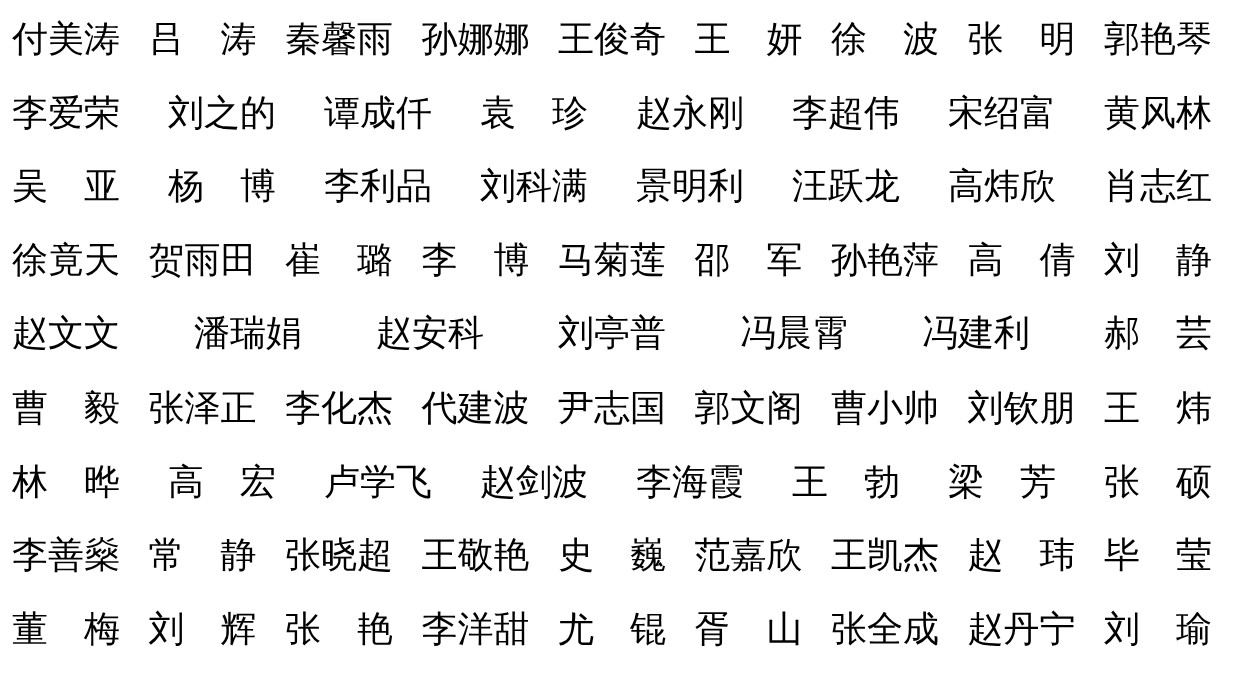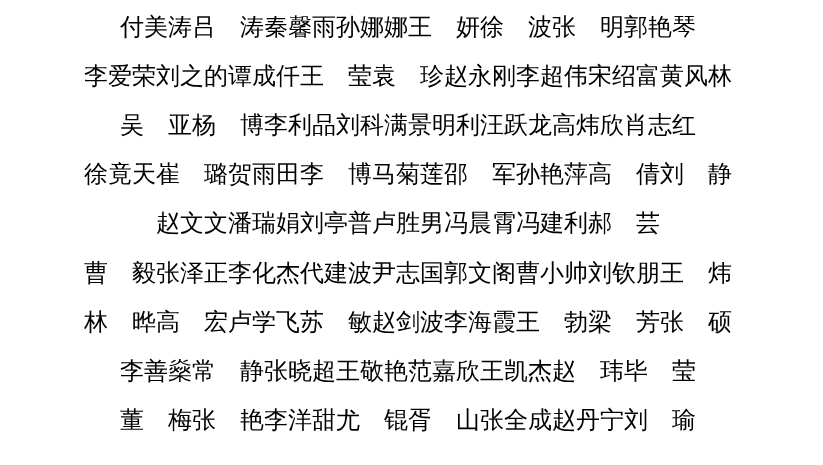--- a/index.html
+++ b/index.html
@@ -14,21 +14,20 @@
       font-family: "Liberation Serif", "DejaVu Serif", serif;
       overflow: hidden;
     }
     .name-table {
       box-sizing: border-box;
       width: 823px;
       height: 465px;
       padding: 2px 15px 20px 8px;
       display: flex;
       flex-direction: column;
-      align-items: center;
     }
     .name-row {
       flex: 1 1 0;
       display: flex;
       justify-content: space-between;
       align-items: center;
     }
     .name-cell {
       width: 72px;
       font-size: 24px;
@@ -41,100 +40,101 @@
   </style>
 </head>
 <body>
 
 <div class="name-table">
     <div class="name-row">
       <div class="name-cell">付美涛</div>
       <div class="name-cell">吕　涛</div>
       <div class="name-cell">秦馨雨</div>
       <div class="name-cell">孙娜娜</div>
+      <div class="name-cell">王俊奇</div>
       <div class="name-cell">王　妍</div>
       <div class="name-cell">徐　波</div>
       <div class="name-cell">张　明</div>
       <div class="name-cell">郭艳琴</div>
     </div>
     <div class="name-row">
       <div class="name-cell">李爱荣</div>
       <div class="name-cell">刘之的</div>
       <div class="name-cell">谭成仟</div>
-      <div class="name-cell">王　莹</div>
       <div class="name-cell">袁　珍</div>
       <div class="name-cell">赵永刚</div>
       <div class="name-cell">李超伟</div>
       <div class="name-cell">宋绍富</div>
       <div class="name-cell">黄风林</div>
     </div>
     <div class="name-row">
       <div class="name-cell">吴　亚</div>
       <div class="name-cell">杨　博</div>
       <div class="name-cell">李利品</div>
       <div class="name-cell">刘科满</div>
       <div class="name-cell">景明利</div>
       <div class="name-cell">汪跃龙</div>
       <div class="name-cell">高炜欣</div>
       <div class="name-cell">肖志红</div>
     </div>
     <div class="name-row">
       <div class="name-cell">徐竟天</div>
+      <div class="name-cell">贺雨田</div>
       <div class="name-cell">崔　璐</div>
-      <div class="name-cell">贺雨田</div>
       <div class="name-cell">李　博</div>
       <div class="name-cell">马菊莲</div>
       <div class="name-cell">邵　军</div>
       <div class="name-cell">孙艳萍</div>
       <div class="name-cell">高　倩</div>
       <div class="name-cell">刘　静</div>
     </div>
     <div class="name-row">
       <div class="name-cell">赵文文</div>
       <div class="name-cell">潘瑞娟</div>
+      <div class="name-cell">赵安科</div>
       <div class="name-cell">刘亭普</div>
-      <div class="name-cell">卢胜男</div>
       <div class="name-cell">冯晨霄</div>
       <div class="name-cell">冯建利</div>
       <div class="name-cell">郝　芸</div>
     </div>
     <div class="name-row">
       <div class="name-cell">曹　毅</div>
       <div class="name-cell">张泽正</div>
       <div class="name-cell">李化杰</div>
       <div class="name-cell">代建波</div>
       <div class="name-cell">尹志国</div>
       <div class="name-cell">郭文阁</div>
       <div class="name-cell">曹小帅</div>
       <div class="name-cell">刘钦朋</div>
       <div class="name-cell">王　炜</div>
     </div>
     <div class="name-row">
       <div class="name-cell">林　晔</div>
       <div class="name-cell">高　宏</div>
       <div class="name-cell">卢学飞</div>
-      <div class="name-cell">苏　敏</div>
       <div class="name-cell">赵剑波</div>
       <div class="name-cell">李海霞</div>
       <div class="name-cell">王　勃</div>
       <div class="name-cell">梁　芳</div>
       <div class="name-cell">张　硕</div>
     </div>
     <div class="name-row">
       <div class="name-cell">李善燊</div>
       <div class="name-cell">常　静</div>
       <div class="name-cell">张晓超</div>
       <div class="name-cell">王敬艳</div>
+      <div class="name-cell">史　巍</div>
       <div class="name-cell">范嘉欣</div>
       <div class="name-cell">王凯杰</div>
       <div class="name-cell">赵　玮</div>
       <div class="name-cell">毕　莹</div>
     </div>
     <div class="name-row">
       <div class="name-cell">董　梅</div>
+      <div class="name-cell">刘　辉</div>
       <div class="name-cell">张　艳</div>
       <div class="name-cell">李洋甜</div>
       <div class="name-cell">尤　锟</div>
       <div class="name-cell">胥　山</div>
       <div class="name-cell">张全成</div>
       <div class="name-cell">赵丹宁</div>
       <div class="name-cell">刘　瑜</div>
     </div>
   </div>
 

